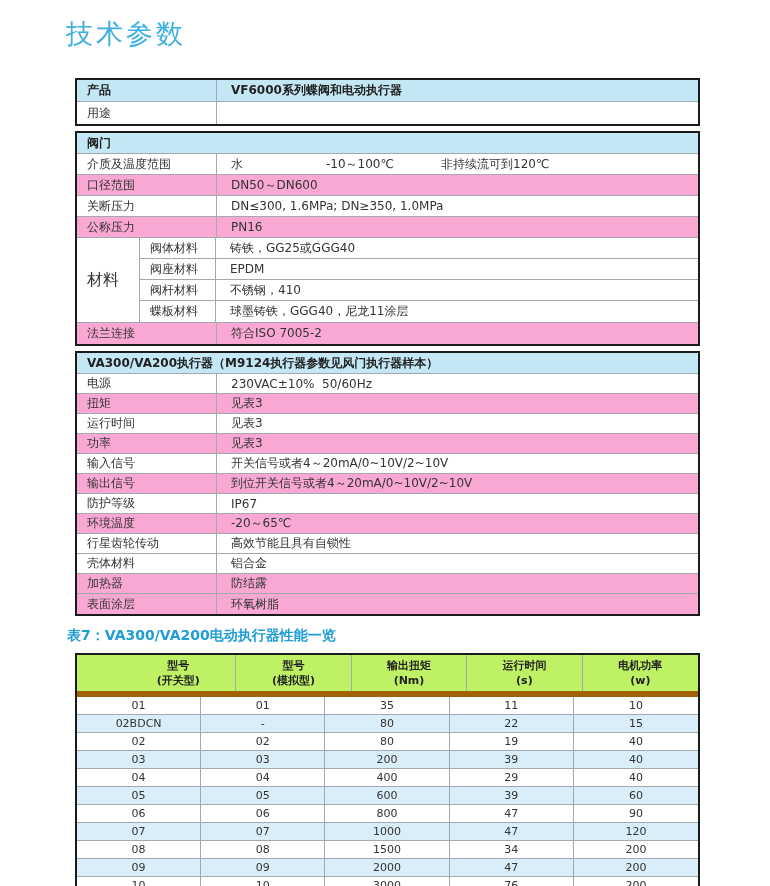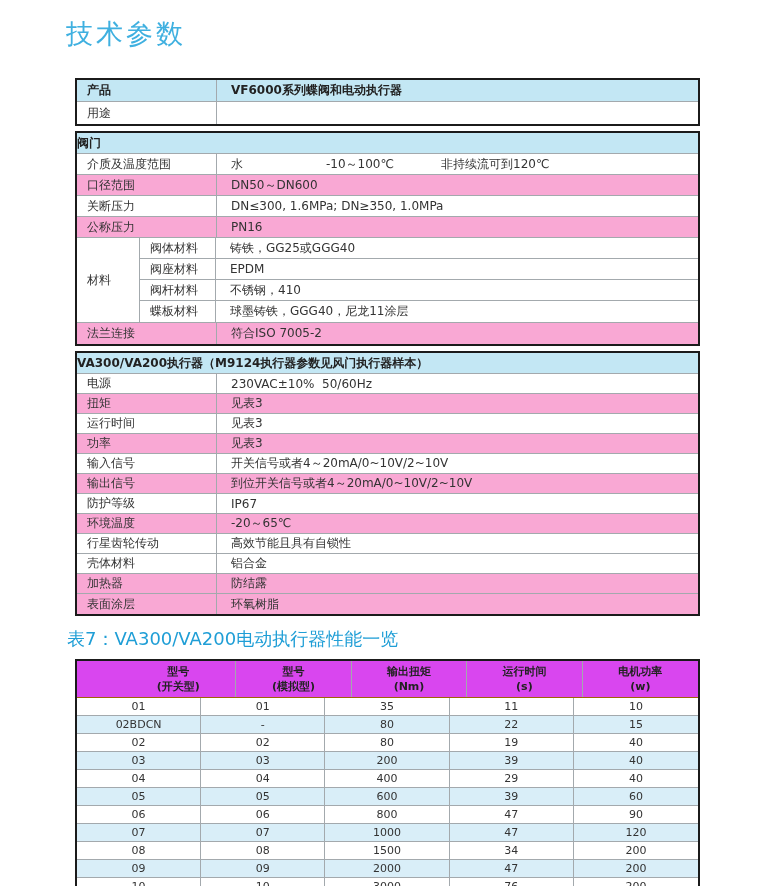--- a/index.html
+++ b/index.html
@@ -17,46 +17,46 @@
   .tbl + .tbl{margin-top:5px;}
   .tr{display:flex;align-items:center;height:21px;box-sizing:border-box;
       border-bottom:1px solid #a3a9ad;font-size:12px;}
   .block-a .tr{height:22px;}
   .block-c .tr{height:20px;}
   .tr:last-child{border-bottom:none;}
   .tr.blue{background:#f9a8d4;}
   .tr.head{background:#c3e7f4;font-weight:bold;color:#222;}
   .section{display:flex;align-items:center;height:21px;box-sizing:border-box;
       border-bottom:1px solid #a3a9ad;background:#c3e7f4;
-      font-size:12px;font-weight:bold;color:#222;}
+      font-size:12px;font-weight:bold;color:#222;padding-left:10px;}
   .block-c .section{height:21px;}
   .td{box-sizing:border-box;height:100%;display:flex;align-items:center;overflow:hidden;white-space:nowrap;}
   .label{width:140px;padding-left:10px;border-right:1px solid #a3a9ad;flex:none;text-align:right;}
   .value{flex:1;padding-left:14px;}
   .vpart1{width:95px;flex:none;}
   .vpart2{width:115px;flex:none;}
   
   .mat{display:flex;border-bottom:1px solid #a3a9ad;box-sizing:border-box;}
   .mat-label{width:63px;flex:none;border-right:1px solid #a3a9ad;box-sizing:border-box;
-      display:flex;align-items:center;padding-left:10px;font-size:12px;}
+      display:flex;align-items:center;padding-left:10px;font-size:16px;}
   .mat-rows{flex:1;}
   .mrow{display:flex;height:21px;box-sizing:border-box;border-bottom:1px solid #a3a9ad;font-size:12px;}
   .mrow:last-child{border-bottom:none;}
   .msub{width:76px;flex:none;padding-left:10px;border-right:1px solid #a3a9ad;}
   .mval{flex:1;padding-left:14px;}
   
-  .t7-title{margin:11px 0 0 -8px;font-size:18px;font-weight:normal;color:#1f9ed6;}
+  .t7-title{margin:11px 0 0 -8px;font-size:14px;font-weight:bold;color:#1f9ed6;}
   .t7{margin-top:8px;border:2px solid #1b1b1b;}
   .t7 .row{display:grid;grid-template-columns:repeat(5,1fr);box-sizing:border-box;
       border-bottom:1px solid #a3a9ad;}
   .t7 .row:last-child{border-bottom:none;}
   .t7 .cell{box-sizing:border-box;border-right:1px solid #a3a9ad;display:flex;
       align-items:center;justify-content:center;height:17px;font-size:11px;}
   .t7 .cell:last-child{border-right:none;}
-  .t7 .hrow{background:#d946ef;border-bottom:1px solid #a16207;padding-left:44px;}
+  .t7 .hrow{background:#bef264;border-bottom:6px solid #a16207;padding-left:44px;}
   .t7 .hcell{box-sizing:border-box;border-right:1px solid #a3a9ad;height:36px;
       display:flex;flex-direction:column;align-items:center;justify-content:center;
       font-size:11px;font-weight:bold;color:#222;line-height:15px;}
   .t7 .hcell:last-child{border-right:none;}
   .t7 .blue{background:#d9eef8;}
 </style>
 </head>
 <body>
 
 <div class="page-title">技术参数</div>

